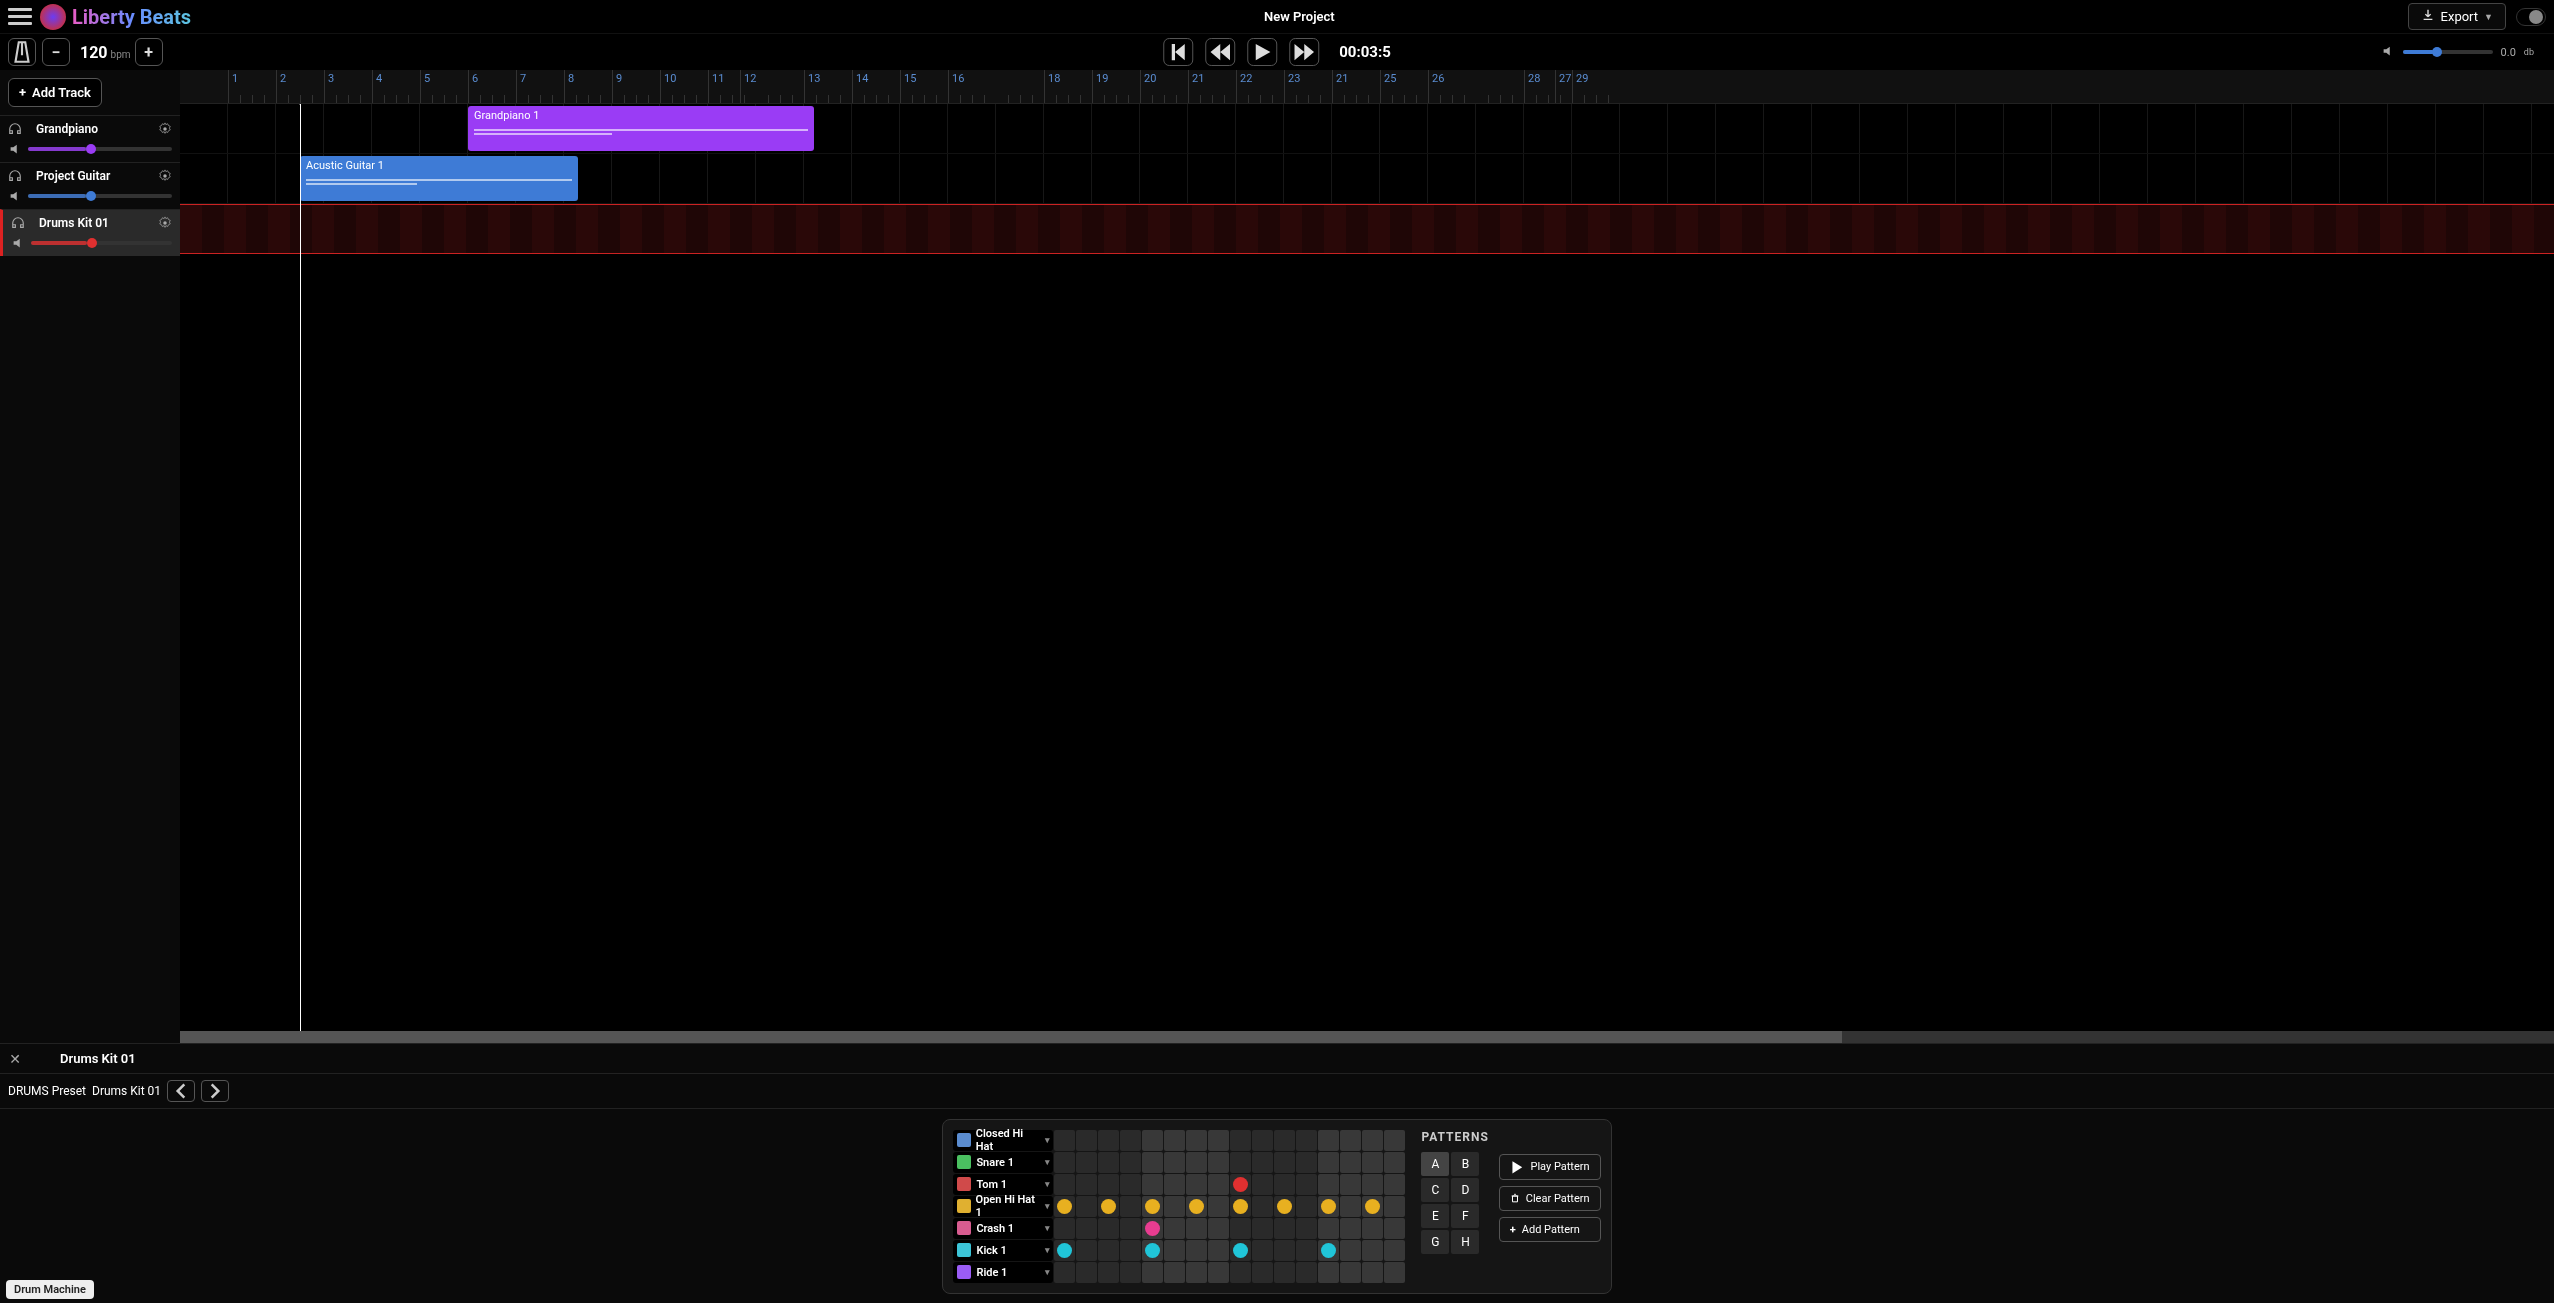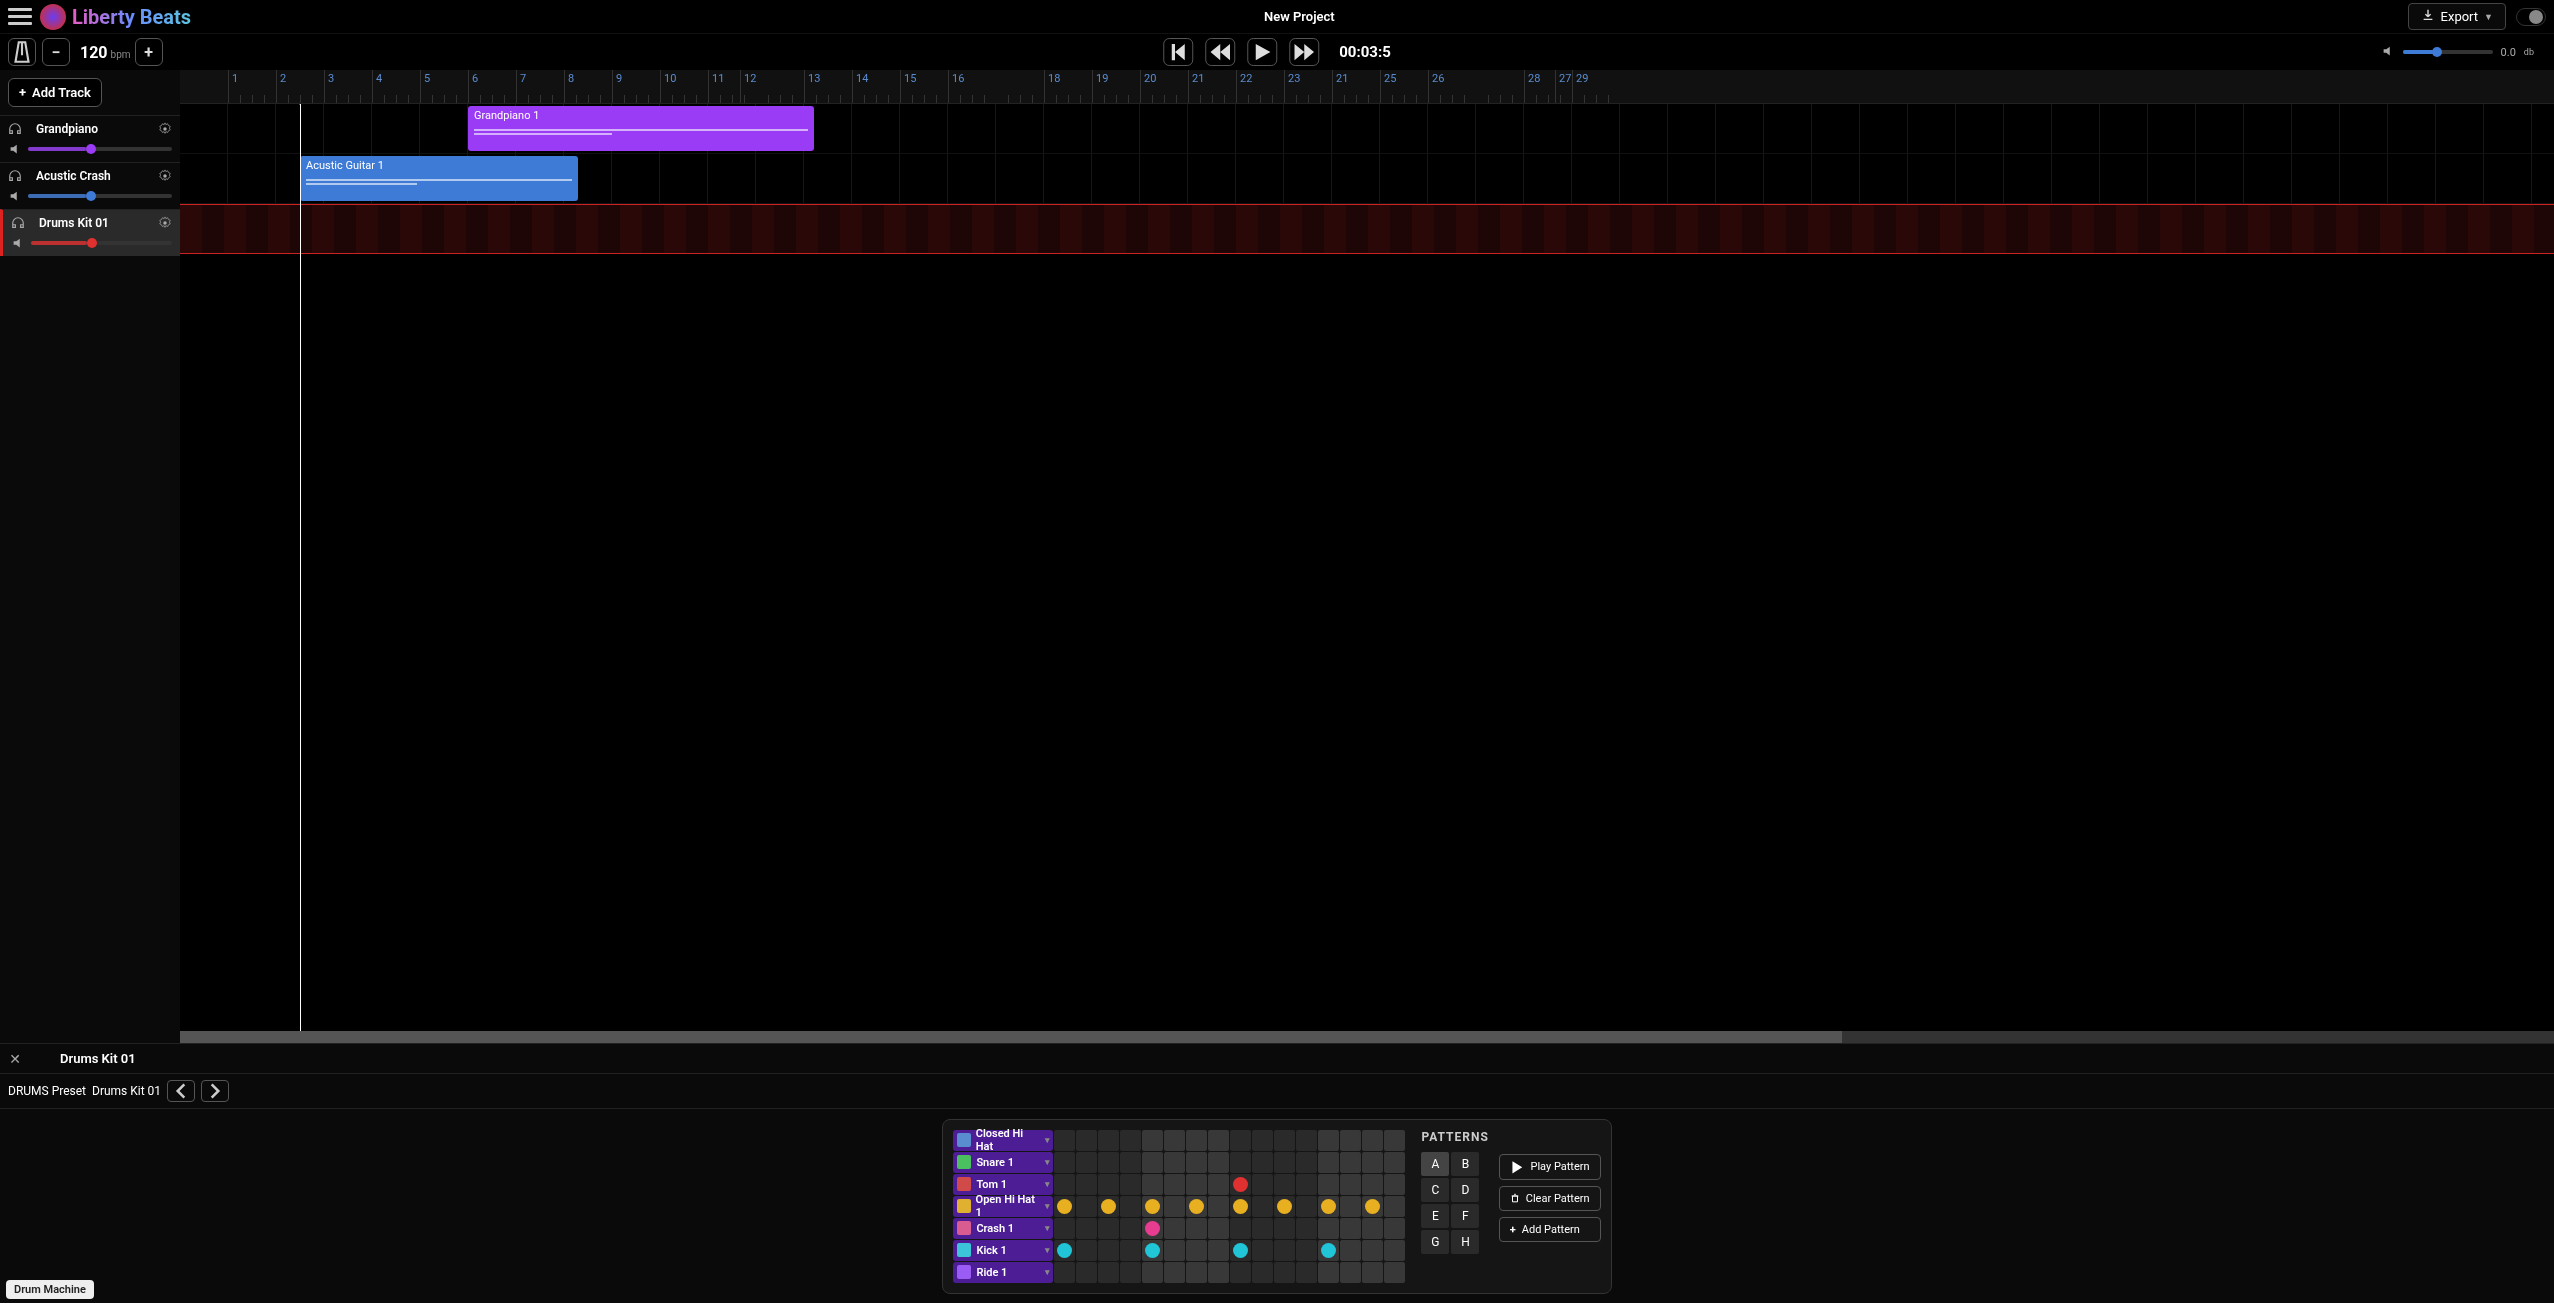--- a/index.html
+++ b/index.html
@@ -66,21 +66,21 @@
 .bottom-panel { height: 260px; background: #0a0a0a; border-top: 1px solid #222; display: flex; flex-direction: column; }
 .bp-header { display: flex; align-items: center; height: 30px; border-bottom: 1px solid #222; }
 .bp-close { width: 30px; text-align: center; cursor: pointer; font-size: 14px; color: #aaa; }
 .bp-title { font-size: 13px; font-weight: 600; padding-left: 30px; }
 .bp-preset { display: flex; align-items: center; gap: 6px; padding: 6px 8px; font-size: 12px; border-bottom: 1px solid #222; }
 .bp-preset .nav-btn { width: 28px; height: 22px; border: 1px solid #555; border-radius: 4px; display: flex; align-items: center; justify-content: center; cursor: pointer; }
 .bp-body { flex: 1; display: flex; align-items: center; justify-content: center; padding: 8px; }
 .drum-machine { display: flex; gap: 16px; border: 1px solid #333; border-radius: 8px; padding: 10px; background: #151515; }
 .dm-grid { display: flex; flex-direction: column; gap: 1px; }
 .dm-row { display: flex; gap: 1px; align-items: center; }
-.dm-label { width: 100px; height: 21px; display: flex; align-items: center; gap: 5px; font-size: 11px; font-weight: 600; padding: 0 4px; background: #4c1d95; border-radius: 3px; }
+.dm-label { width: 100px; height: 21px; display: flex; align-items: center; gap: 5px; font-size: 11px; font-weight: 600; padding: 0 4px; background: #000000; border-radius: 3px; }
 .dm-label .ico { width: 14px; height: 14px; }
 .dm-label .chev { margin-left: auto; color: #888; font-size: 9px; }
 .dm-cell { width: 21px; height: 21px; background: #2a2a2a; border-radius: 2px; cursor: pointer; display:flex;align-items:center;justify-content:center; }
 .dm-cell.group-b { background: #383838; }
 .dm-cell .dot { width: 15px; height: 15px; border-radius: 50%; }
 .dm-patterns { display: flex; flex-direction: column; gap: 8px; }
 .dm-patterns h4 { font-size: 12px; letter-spacing: 1px; color: #ccc; font-weight: 700; }
 .pat-grid { display: grid; grid-template-columns: repeat(2, 28px); gap: 2px; }
 .pat-grid .pat { height: 24px; background: #2a2a2a; display: flex; align-items: center; justify-content: center; font-size: 12px; cursor: pointer; border-radius: 2px; }
 .pat-grid .pat.active { background: #444; }
@@ -203,21 +203,21 @@
       </div>
     </div>
           </div>
           <div class="track-head">
     <div class="row1">
       <span class="tiny-icon">
                 <svg viewBox="0 0 16 16" fill="none" stroke="#aaa" stroke-width="1.3">
                   <path d="M2 10V8a6 6 0 0112 0v2M2 10v3h3v-3H2zm12 0v3h-3v-3h3z"></path>
                 </svg>
               </span>
-      <span class="name">Acustic Crash</span>
+      <span class="name">Project Guitar</span>
       <span class="tiny-icon">
                 <svg viewBox="0 0 16 16" fill="#aaa">
                   <circle cx="8" cy="8" r="2"></circle>
                   <path d="M8 1l1 2 2-1 1 2 2 1-1 2 1 2-2 1-1 2-2-1-1 2-1-2-2 1-1-2-2-1 1-2-1-2 2-1 1-2 2 1z" fill="none" stroke="#aaa" stroke-width="0.8"></path>
                 </svg>
               </span>
     </div>
     <div class="row2">
       <span class="tiny-icon">
                 <svg viewBox="0 0 16 16" fill="#aaa">

